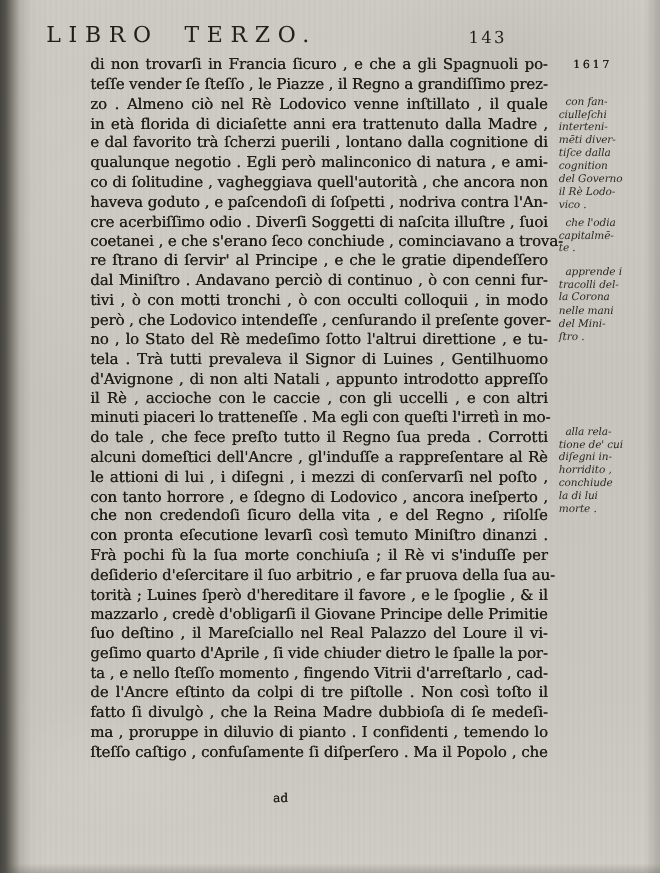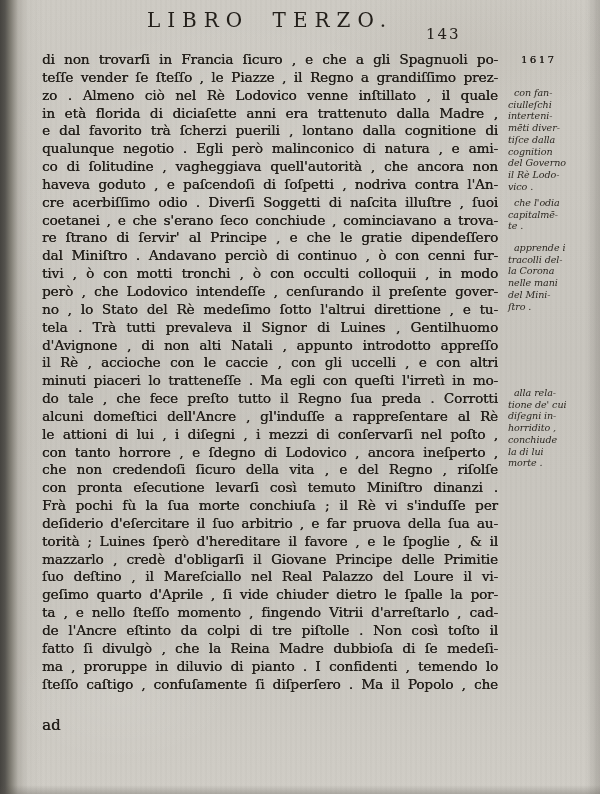--- a/index.html
+++ b/index.html
@@ -26,43 +26,43 @@
   }
   .edge-right {
     position: absolute; right: 0; top: 0; bottom: 0; width: 14px;
     background: linear-gradient(to left, rgba(90,86,80,0.28), rgba(90,86,80,0) 100%);
   }
   .edge-bottom {
     position: absolute; left: 0; right: 0; bottom: 0; height: 9px;
     background: linear-gradient(to top, rgba(85,82,76,0.30), rgba(85,82,76,0) 100%);
   }
   .header-title {
-    position: absolute; left: 42px; top: 8px; width: 456px;
-    text-align: center;
+    position: absolute; left: 42px; top: 19px; width: 456px;
     font-size: 20px; letter-spacing: 7px; word-spacing: 10px;
     white-space: nowrap;
   }
   .page-number {
     position: absolute; left: 426px; top: 25px;
     font-size: 15px; letter-spacing: 2px;
   }
   .body-block {
     position: absolute; left: 42px; top: 51px; width: 456px;
   }
   .bline {
     height: 17.85px; line-height: 17.85px;
     font-size: 13.6px; letter-spacing: -0.1px;
     text-align: justify; text-align-last: justify;
     white-space: nowrap; 
     text-shadow: 0.25px 0 0 currentColor;
+    margin-left: 40px;
   }
   .catchword {
     position: absolute; left: 42px; top: 717px; width: 456px;
-    text-align: left; padding-right: 30px; box-sizing: border-box;
-    font-size: 15px; line-height: 17.85px;
+    text-align: center; padding-right: 30px; box-sizing: border-box;
+    font-size: 11px; line-height: 17.85px;
     text-shadow: 0.25px 0 0 currentColor;
   }
   .margin-year {
     position: absolute; left: 521px; top: 54px;
     font-size: 10px; letter-spacing: 2.5px;
     text-shadow: 0.25px 0 0 currentColor;
   }
   .note {
     position: absolute; left: 508px; width: 76px;
     font-style: italic; font-size: 9.6px; color: #2b2720;

